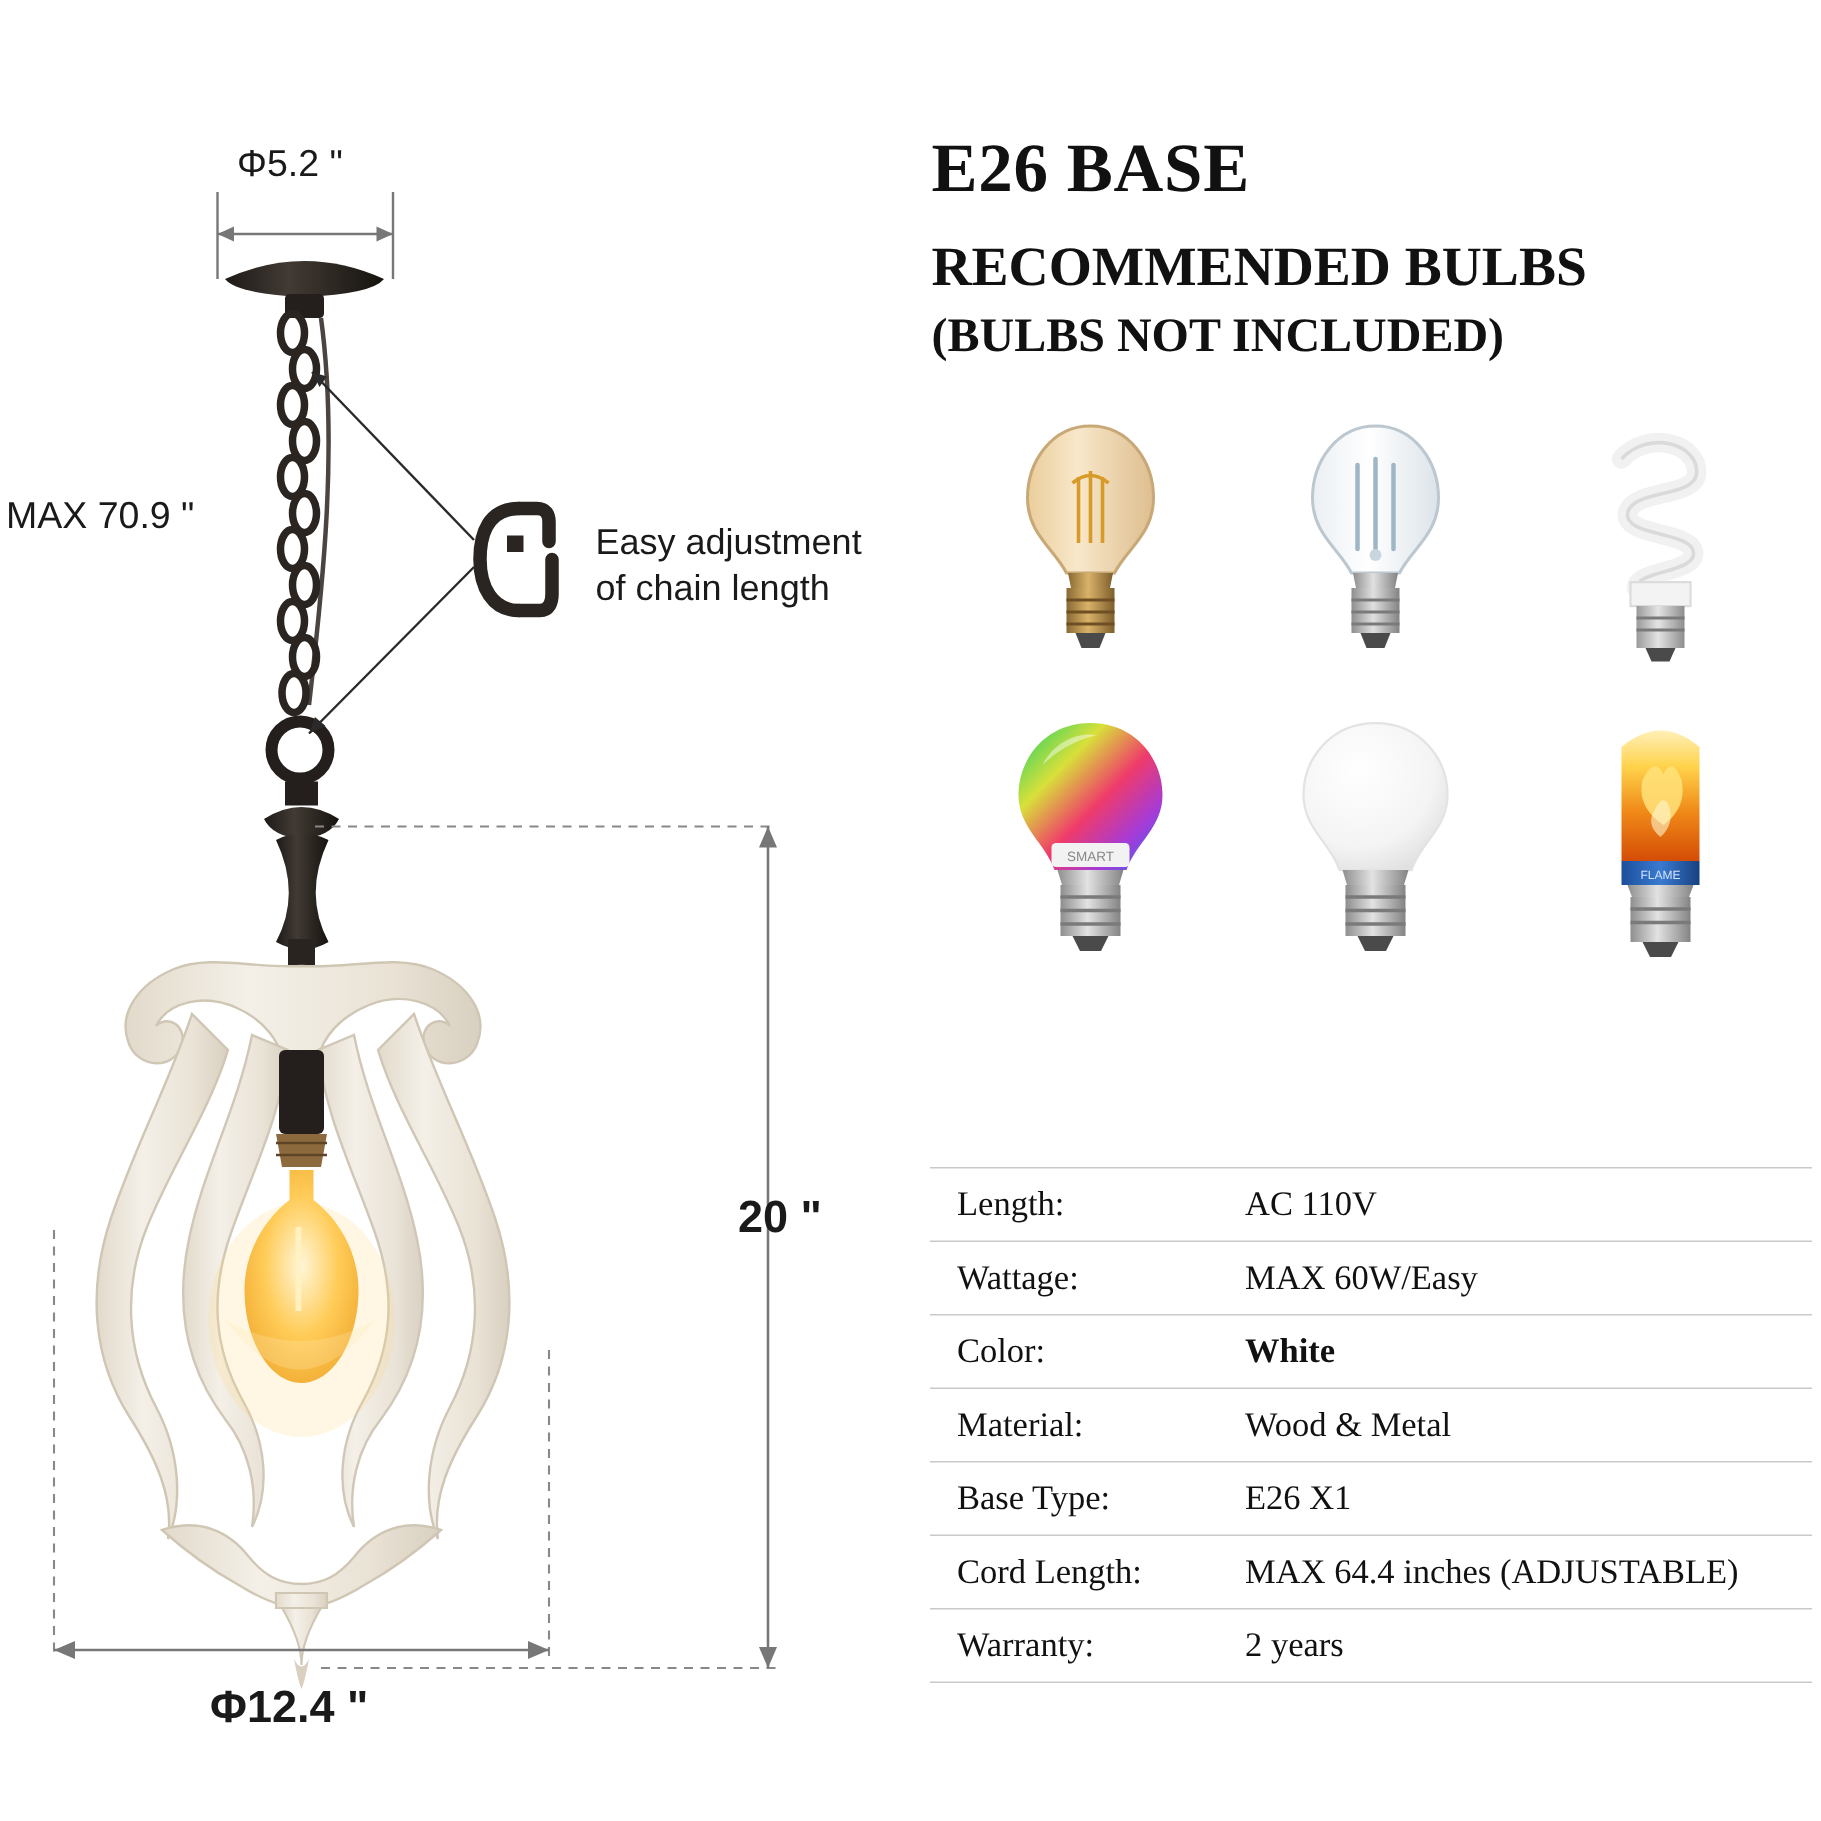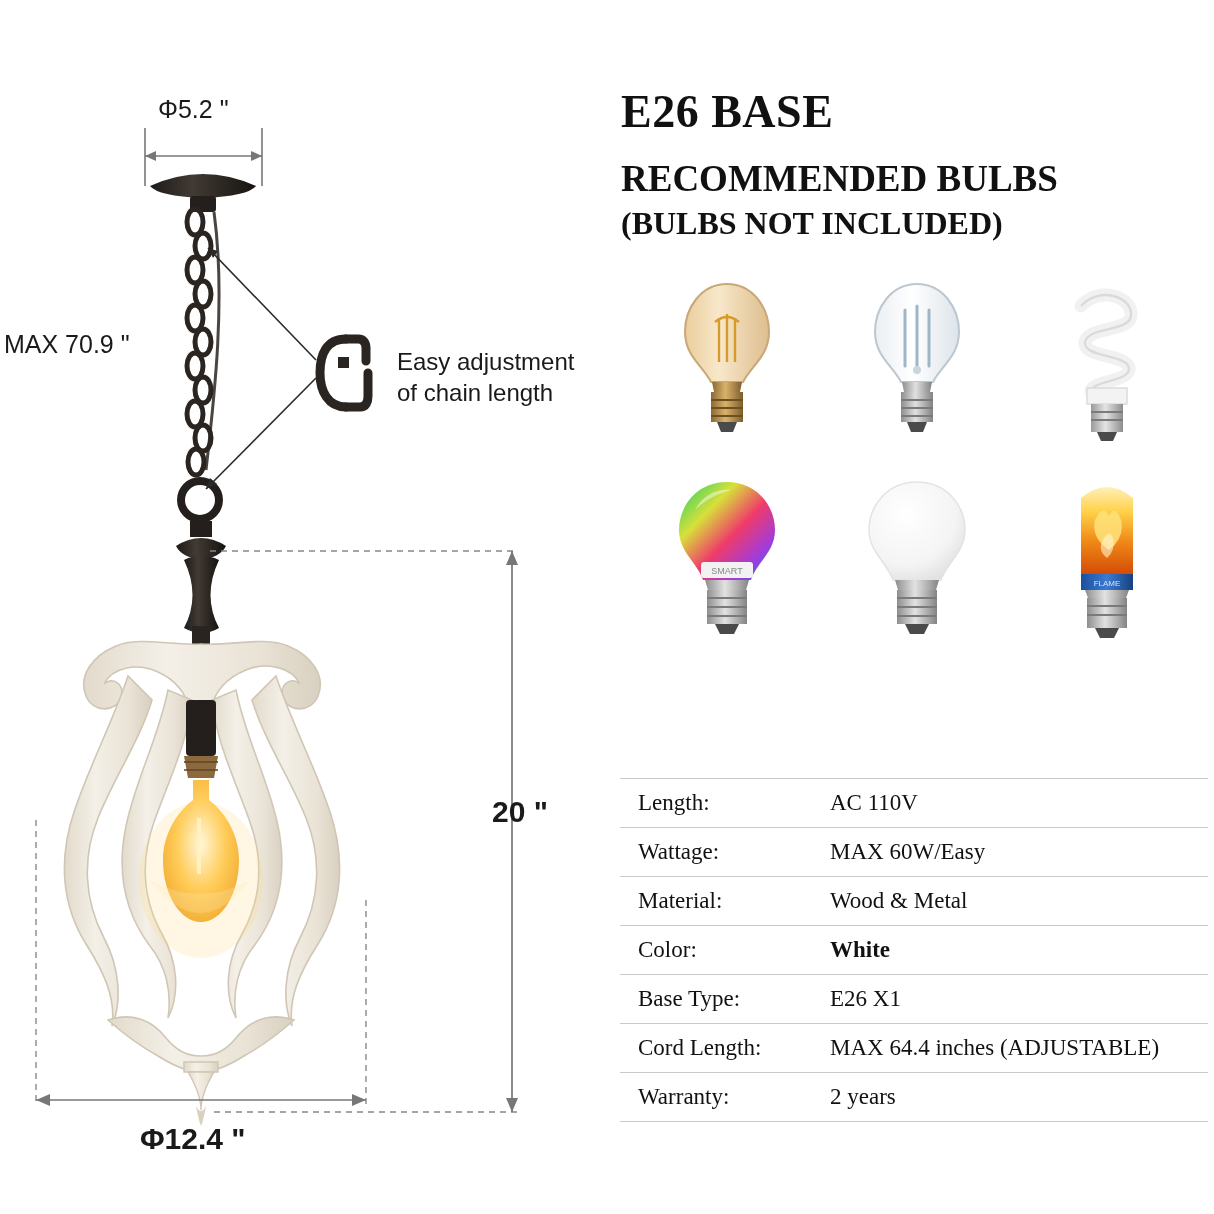--- a/index.html
+++ b/index.html
@@ -466,26 +466,26 @@
       <tbody>
         <tr>
           <td class="k">Length:</td>
           <td class="v">AC 110V</td>
         </tr>
         <tr>
           <td class="k">Wattage:</td>
           <td class="v">MAX 60W/Easy</td>
         </tr>
         <tr>
+          <td class="k">Color:</td>
+          <td class="v bold">White</td>
+        </tr>
+        <tr>
           <td class="k">Material:</td>
           <td class="v">Wood &amp; Metal</td>
-        </tr>
-        <tr>
-          <td class="k">Color:</td>
-          <td class="v bold">White</td>
         </tr>
         <tr>
           <td class="k">Base Type:</td>
           <td class="v">E26 X1</td>
         </tr>
         <tr>
           <td class="k">Cord Length:</td>
           <td class="v">MAX 64.4 inches (ADJUSTABLE)</td>
         </tr>
         <tr>

